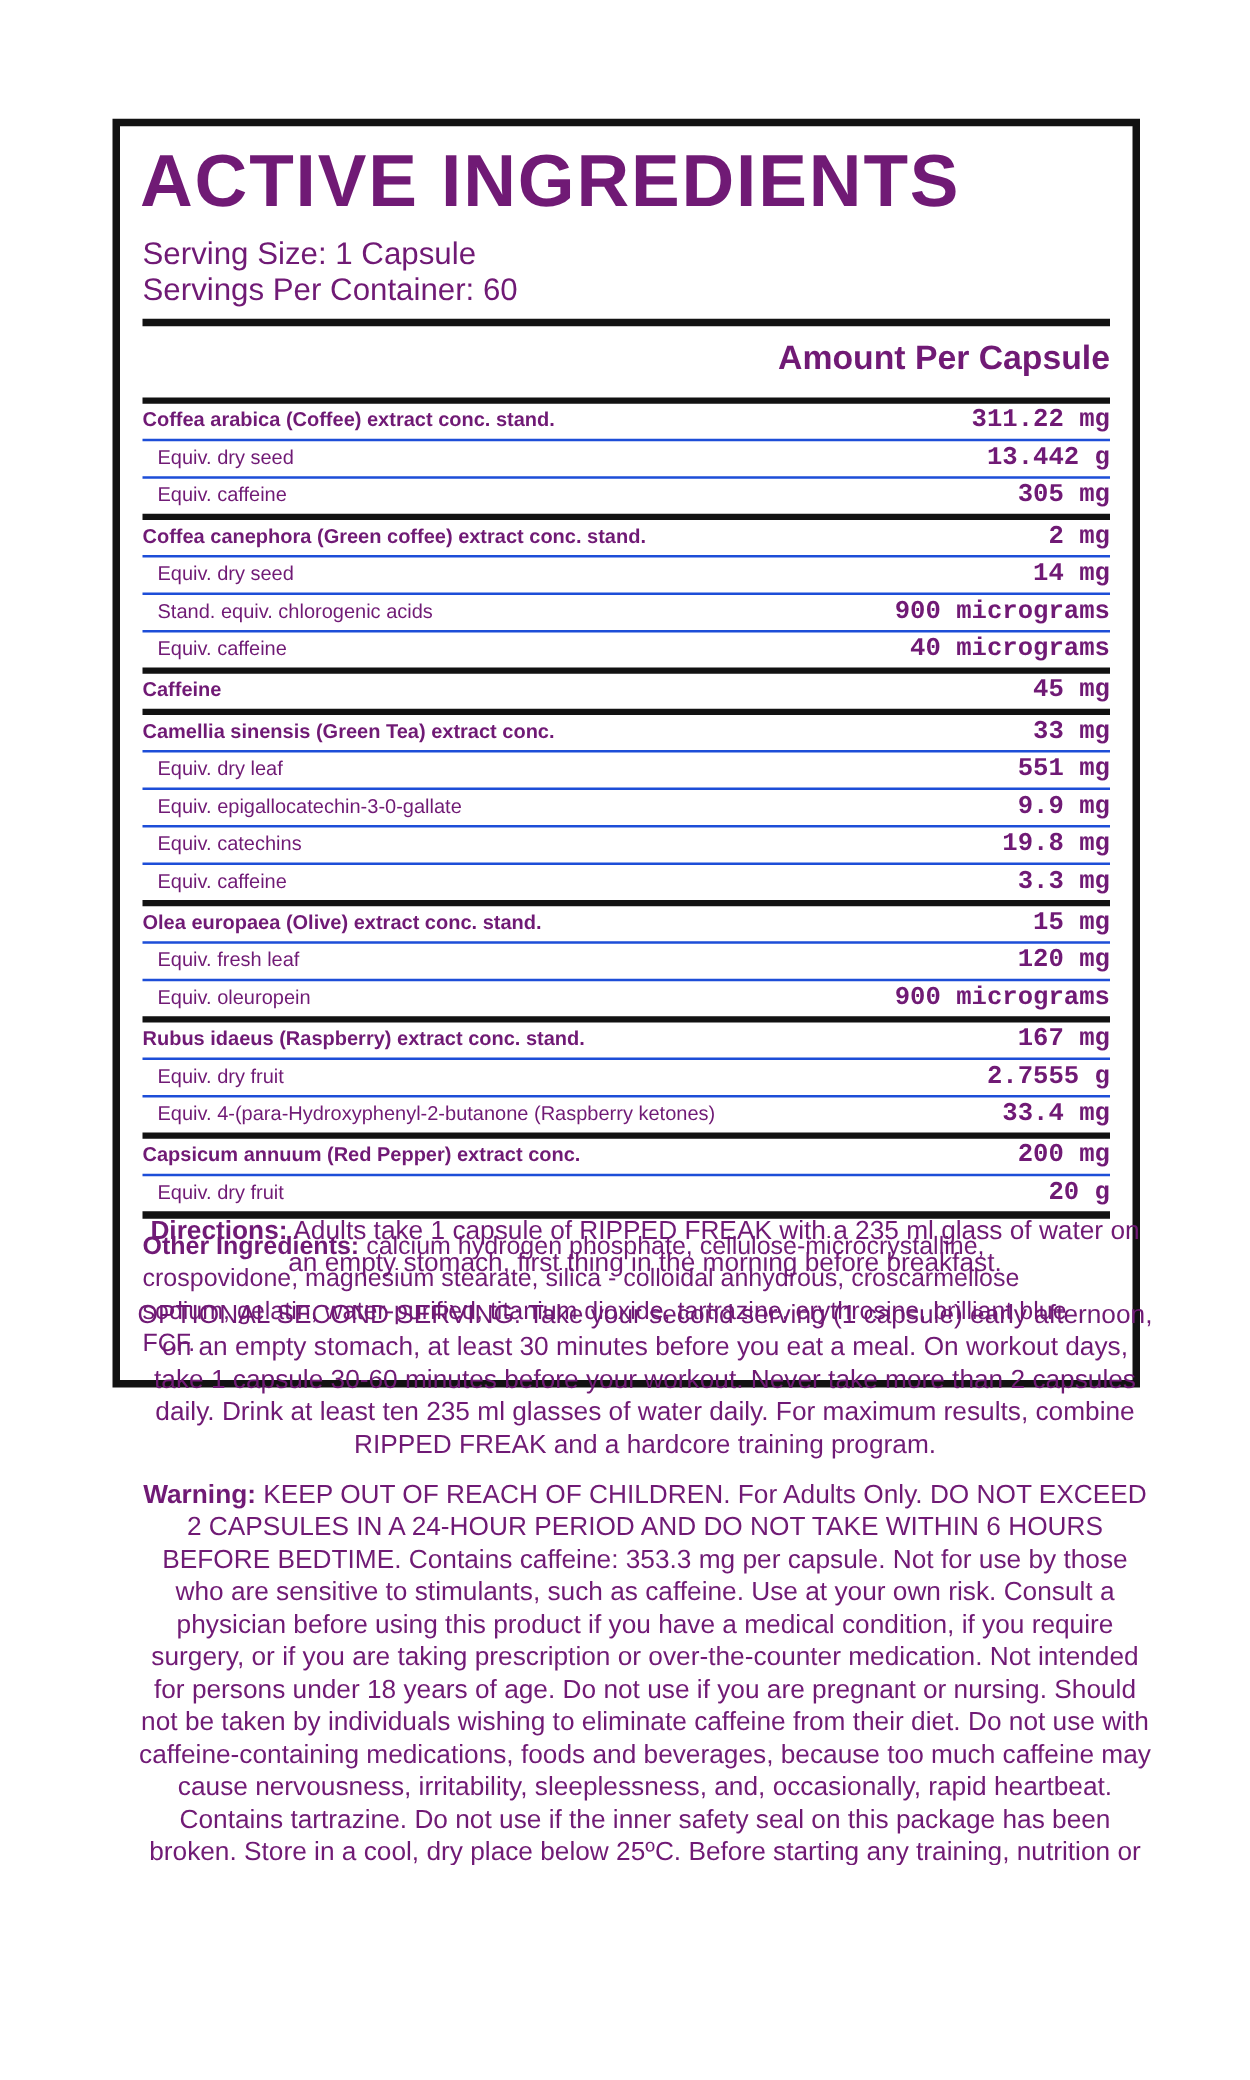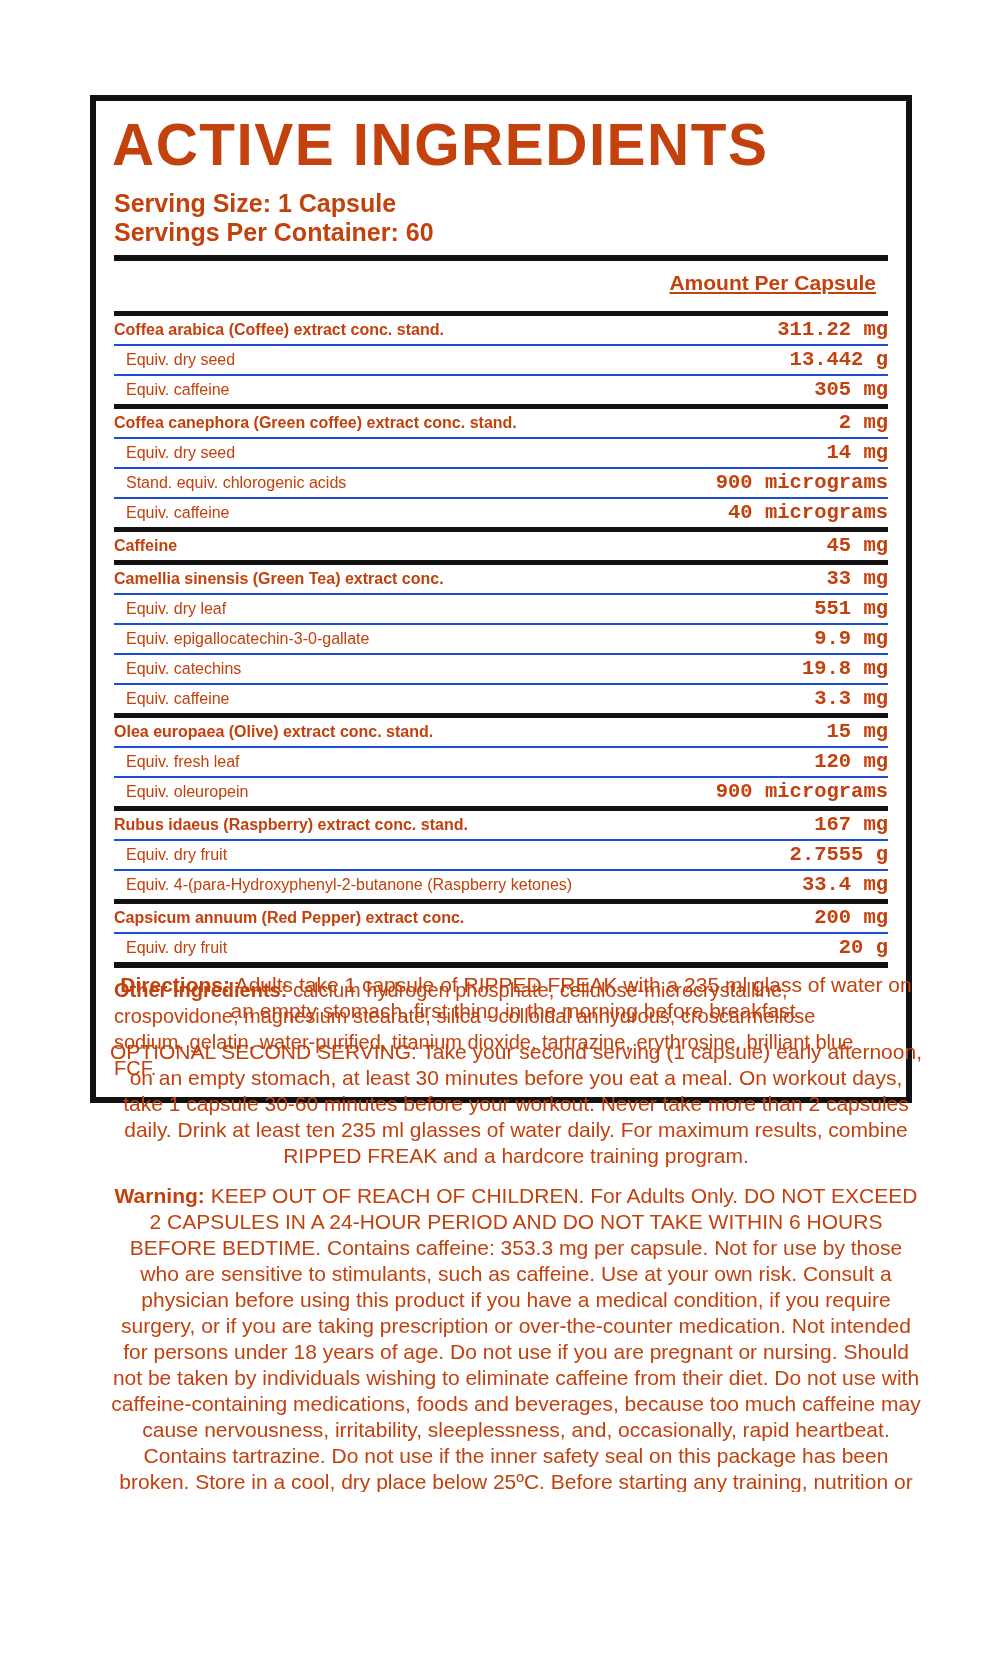--- a/index.html
+++ b/index.html
@@ -1,30 +1,30 @@
 <!DOCTYPE html>
 <html><head>
 <meta charset="utf-8">
 <style>
   html,body{margin:0;padding:0;background:#ffffff;}
   .page{
     position:relative;width:1000px;height:1492px;background:#ffffff;
-    font-family:"Liberation Sans",sans-serif;color:#c2410c;overflow:hidden;
+    font-family:"Liberation Sans",sans-serif;color:#701a75;overflow:hidden;
   }
   .panel{
     position:absolute;left:90px;top:95px;width:822px;box-sizing:border-box;
     border:6px solid #121212;background:#ffffff;padding:8px 18px 16px 18px;
   }
   .panel-title{
     margin:2px 0 10px -2px;font-size:59px;font-weight:bold;letter-spacing:1.5px;
     white-space:nowrap;transform:scaleX(0.99);transform-origin:left;
   }
-  .serving-line{font-size:25px;line-height:1.16;font-weight:bold;}
+  .serving-line{font-size:25px;line-height:1.16;}
   .rule{height:6px;background:#121212;margin-top:8px;}
-  .amount-header{text-align:right;font-weight:bold;font-size:21px;margin:10px 12px 16px 0;text-decoration:underline;}
+  .amount-header{text-align:right;font-weight:bold;font-size:27px;margin:10px 0 16px 0;}
   .ingredient-table{border-bottom:6px solid #121212;}
   .row{display:flex;justify-content:space-between;align-items:baseline;padding:2px 0 3px 0;}
   .row.main{border-top:5px solid #121212;}
   .row.sub{border-top:2px solid #1d4ed8;}
   .row .nm{font-size:16px;font-weight:bold;padding-right:12px;}
   .row.sub .nm{font-weight:normal;padding-left:12px;}
   .row .amt{font-size:20.5px;font-weight:bold;white-space:nowrap;font-family:Liberation Mono, monospace;}
   .other-para{font-size:20px;line-height:1.3;margin:9px 0 0 0;}
   .below{position:absolute;left:110px;top:972px;width:812px;text-align:center;}
   .para{font-size:21px;line-height:1.235;margin:0 0 15px 0;}

